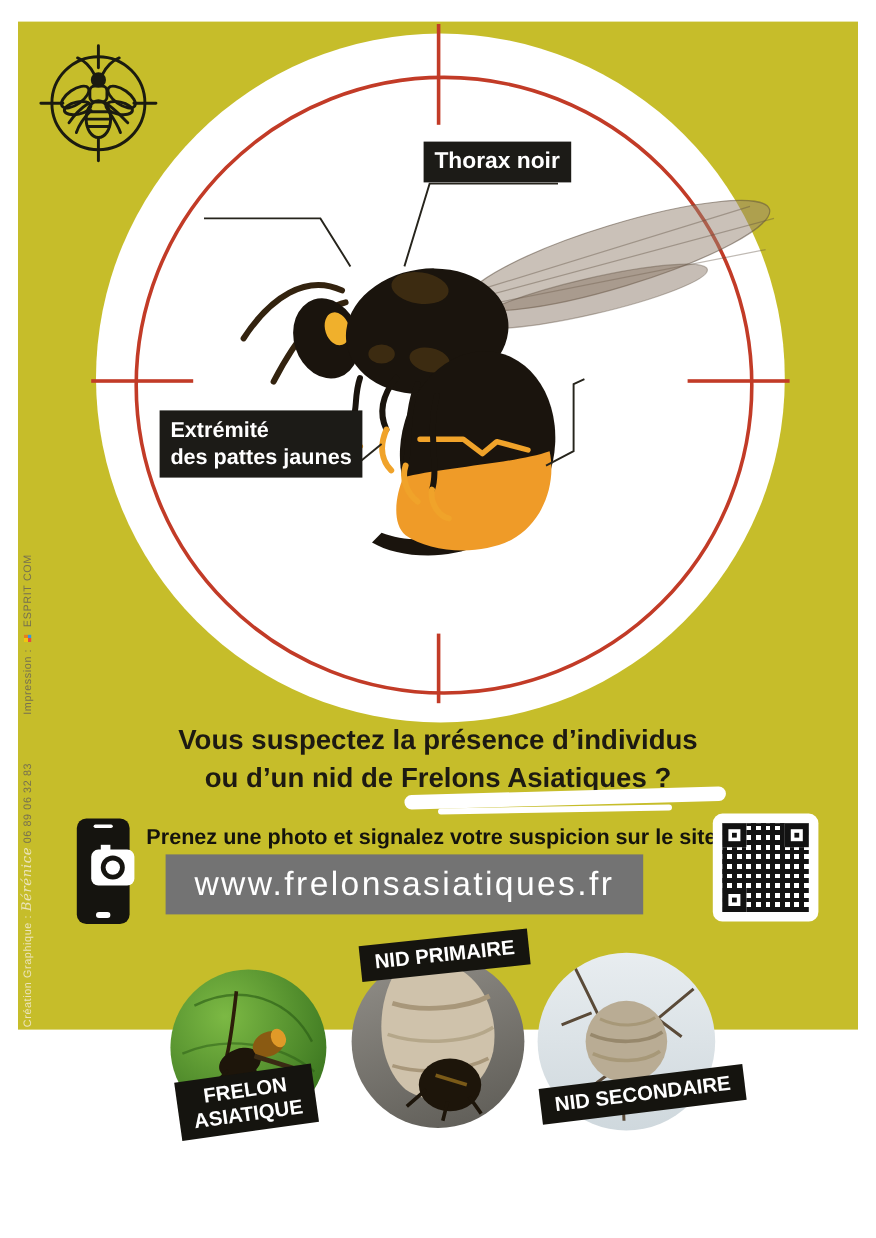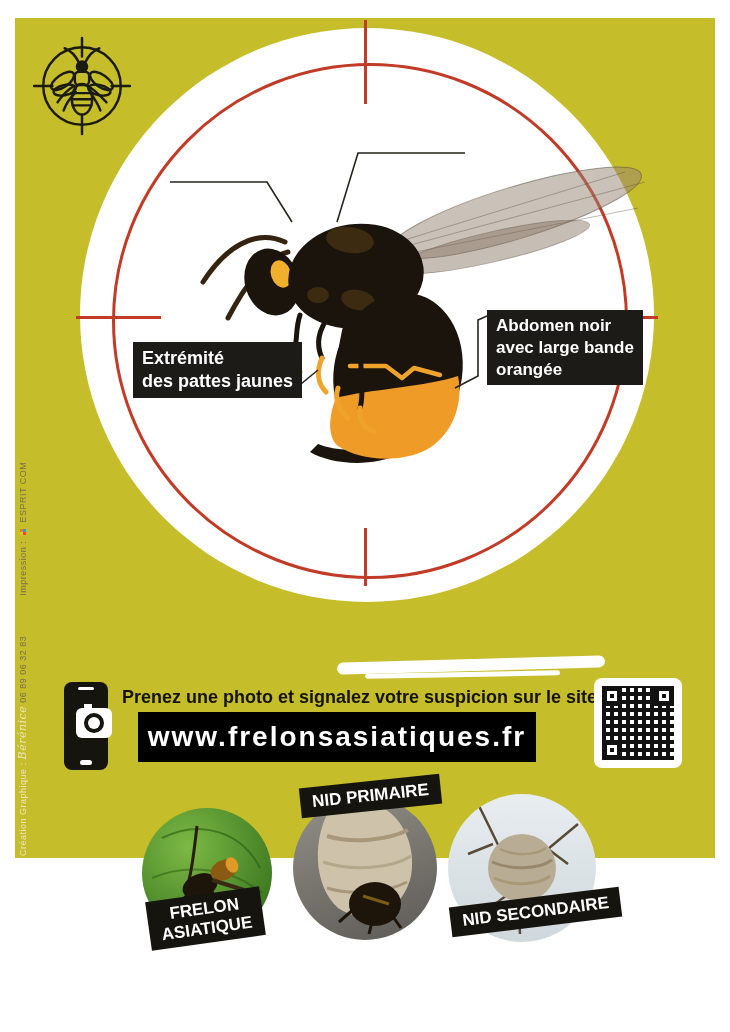--- a/index.html
+++ b/index.html
@@ -15,22 +15,22 @@
              line-height:1.28;padding:5px 9px;}
   .banner{left:45px;top:507px;width:640px;height:81px;background:#d54a28;display:flex;
           align-items:center;justify-content:center;}
   .banner-inner{color:#ffffff;font-size:53px;transform:scaleX(.93);white-space:nowrap;}
   .banner-light{font-weight:400;letter-spacing:2px;}
   .banner-bold{font-weight:800;margin-left:16px;letter-spacing:1px;}
   .question{left:0;top:601px;width:730px;text-align:center;color:#1d1a12;font-weight:bold;
             font-size:23px;line-height:1.38;}
   .brush{background:#ffffff;border-radius:8px;}
   .cta-text{left:0;top:687px;width:730px;text-align:center;color:#14130d;font-weight:bold;font-size:18px;}
-  .url-bar{left:138px;top:712px;width:398px;height:50px;background:#000000;display:flex;
-           align-items:center;justify-content:center;color:#fff;font-weight:bold;font-size:28px;
+  .url-bar{left:138px;top:712px;width:398px;height:50px;background:#737373;display:flex;
+           align-items:center;justify-content:center;color:#fff;font-weight:normal;font-size:28px;
            letter-spacing:2px;}
   .qr{left:594px;top:678px;width:88px;height:90px;background:#ffffff;border-radius:8px;}
   .qr-grid{position:absolute;left:8px;top:8px;width:72px;height:74px;
     background-image:repeating-linear-gradient(0deg,#121212 0 4px,transparent 4px 8px),
                      repeating-linear-gradient(90deg,#121212 0 4px,#ffffff 4px 8px);}
   .qf{position:absolute;width:20px;height:20px;border:5px solid #121212;background:#fff;box-sizing:border-box;}
   .qf::after{content:"";position:absolute;left:3px;top:3px;width:4px;height:4px;background:#121212;}
   .photo-circle{border-radius:50%;overflow:hidden;border:0;}
   .tag{background:#15140f;color:#fff;font-weight:bold;text-align:center;white-space:pre-line;
        line-height:1.15;padding:5px 12px;}
@@ -105,27 +105,29 @@
     </svg>
   </div>
 
   <svg class="abs" style="left:0;top:0;" width="730" height="500" viewBox="0 0 730 500">
     <path d="M170,182 L267,182 L292,222" stroke="#26241c" stroke-width="1.6" fill="none"></path>
     <path d="M465,153 L358,153 L337,222" stroke="#26241c" stroke-width="1.6" fill="none"></path>
     <path d="M290,393 L318,370" stroke="#26241c" stroke-width="1.6" fill="none"></path>
     <path d="M487,316 L478,320 L478,376 L455,388" stroke="#26241c" stroke-width="1.6" fill="none"></path>
   </svg>
 
+  <div class="abs label-box" style="left:353px;top:118px;font-size:19px;">Thorax noir</div>
   <div class="abs label-box" style="left:133px;top:342px;font-size:18px;">Extrémité
 des pattes jaunes</div>
-  <div class="abs label-box" style="left:487px;top:310px;font-size:17px;">Abdomen noir
-avec large bande
-orangée</div>
-
-
+
+
+  <div class="abs question">
+    <div>Vous suspectez la présence d’individus</div>
+    <div>ou d’un nid de Frelons Asiatiques ?</div>
+  </div>
   <div class="abs brush" style="left:337px;top:659px;width:268px;height:12px;transform:rotate(-1.6deg);"></div>
   <div class="abs brush" style="left:365px;top:672px;width:195px;height:5px;transform:rotate(-1deg);"></div>
 
   <div class="abs" style="left:62px;top:680px;width:52px;height:92px;">
     <svg viewBox="0 0 52 92" width="52" height="92">
       <rect x="2" y="2" width="44" height="88" rx="8" fill="#15140f"></rect>
       <rect x="16" y="7" width="16" height="3" rx="1.5" fill="#ffffff"></rect>
       <rect x="18" y="80" width="12" height="5" rx="2.5" fill="#ffffff"></rect>
       <rect x="22" y="24" width="8" height="6" fill="#ffffff"></rect>
       <rect x="14" y="28" width="36" height="30" rx="6" fill="#ffffff"></rect>

